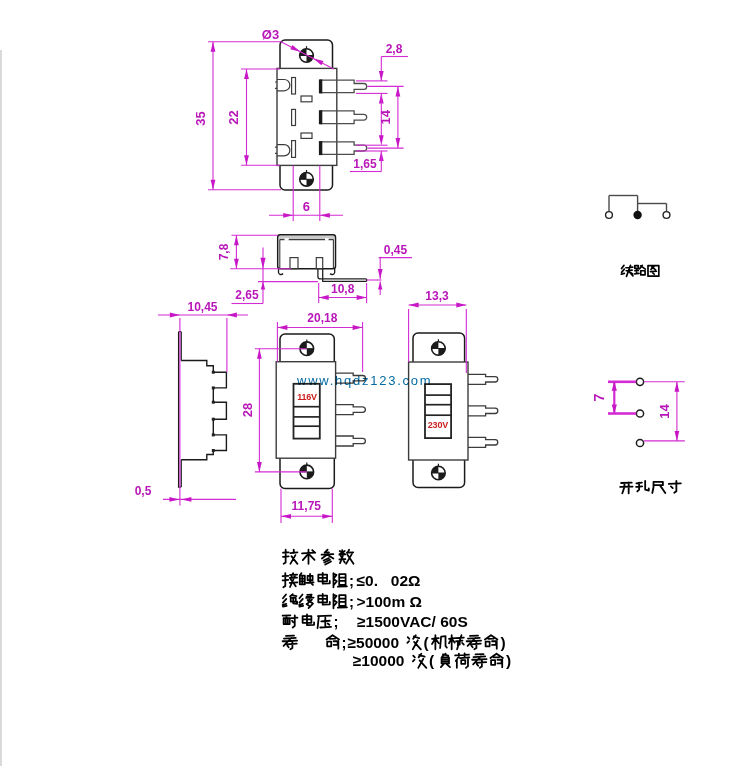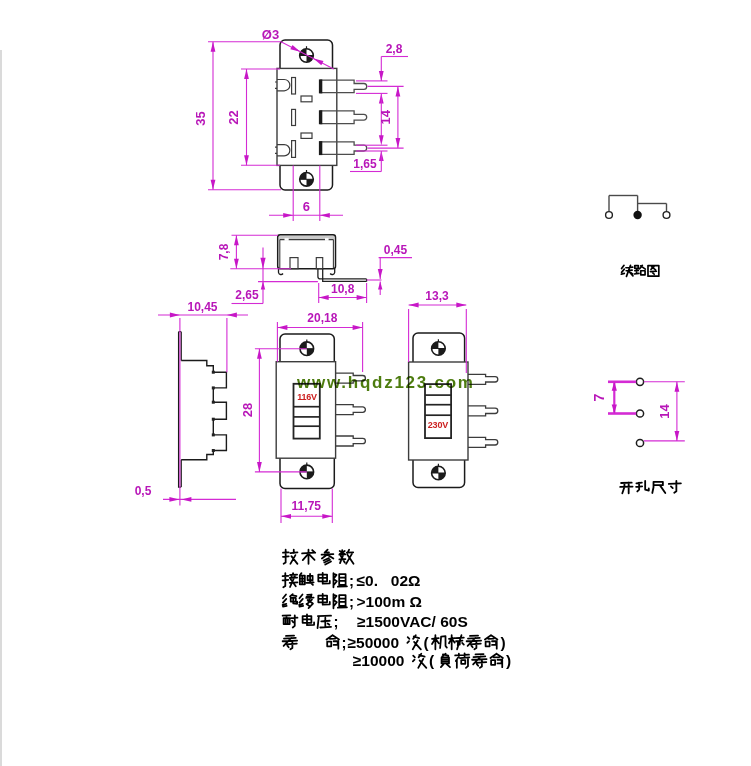--- a/index.html
+++ b/index.html
@@ -366,14 +366,14 @@
 </g>
 <text x="429" y="666.3" font-family="Liberation Sans, sans-serif" font-size="15.5" font-weight="bold" fill="#000" text-anchor="start">(</text>
 <g fill="none" stroke="#000" stroke-width="10.5" stroke-linecap="round" stroke-linejoin="round">
 <use href="#g_fu" transform="translate(436.5,653.0) scale(0.1687)"></use>
 <use href="#g_he" transform="translate(453.8,653.0) scale(0.1687)"></use>
 <use href="#g_shou" transform="translate(471.1,653.0) scale(0.1687)"></use>
 <use href="#g_ming" transform="translate(488.4,653.0) scale(0.1687)"></use>
 </g>
 <text x="506" y="666.3" font-family="Liberation Sans, sans-serif" font-size="15.5" font-weight="bold" fill="#000" text-anchor="start">)</text>
 </svg>
-<div style="position:absolute;left:297px;top:373px;font-family:'Liberation Sans',sans-serif;font-size:17px;font-weight:bold;color:#4d7c0f;letter-spacing:1.75px;mix-blend-mode:multiply;white-space:nowrap">www.hqdz123.com</div>
+<div style="position:absolute;left:297px;top:373px;font-family:'Liberation Sans',sans-serif;font-size:13px;font-weight:normal;color:#0369a1;letter-spacing:1.75px;mix-blend-mode:multiply;white-space:nowrap">www.hqdz123.com</div>
 </div>
 
 </body></html>

